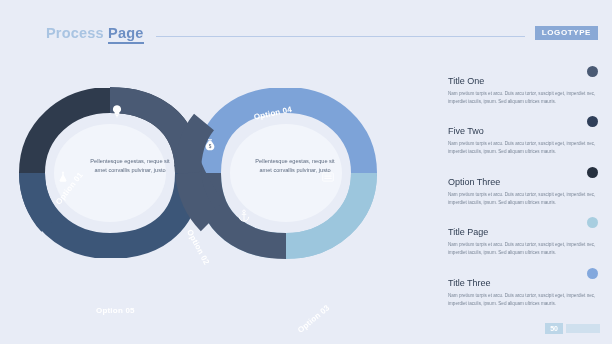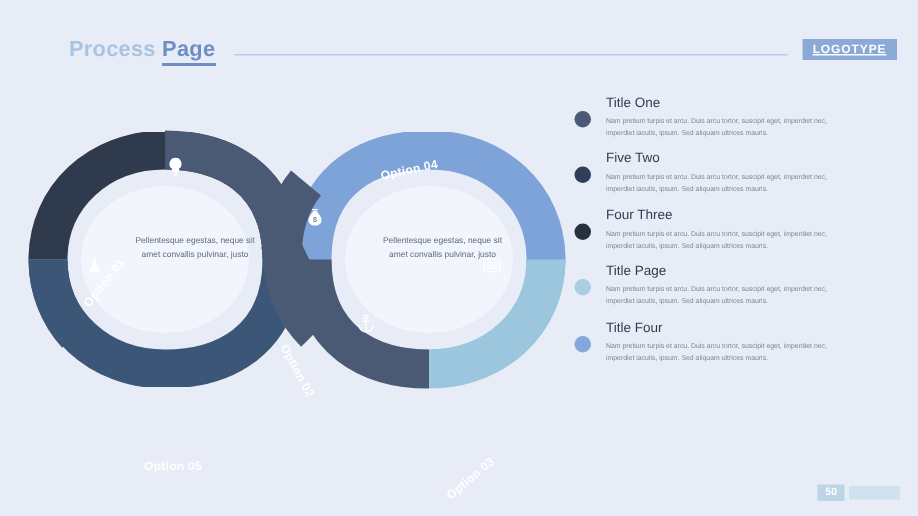--- a/index.html
+++ b/index.html
@@ -12,42 +12,42 @@
   }
   .slide{position:absolute;inset:0;}
 
   
   .header{position:absolute;left:0;top:22px;width:612px;height:22px;display:flex;align-items:center;}
   .title{margin-left:46px;font-size:14.5px;font-weight:bold;letter-spacing:.2px;white-space:nowrap;}
   .title .t-light{color:#a9c4e2;}
   .title .t-dark{color:#6d8fc4;border-bottom:2px solid #6d8fc4;padding-bottom:1px;}
   .hrule{flex:1;height:1px;background:#b9cbe8;margin:0 10px 0 12px;position:relative;top:3px;}
   .logotype{margin-right:14px;background:#8aa9d6;color:#ffffff;font-size:8px;font-weight:bold;
-            letter-spacing:.6px;padding:3px 7px 3px 7px;line-height:1;text-decoration:underline;}
+            letter-spacing:.6px;padding:3px 7px 3px 7px;line-height:1;}
 
   
   .diagram{position:absolute;left:18px;top:88px;width:360px;height:170px;}
   .diagram svg{display:block;overflow:visible;}
 
   .loop-text{position:absolute;text-align:center;font-size:5.6px;color:#5d6b80;line-height:1.55;width:90px;}
   .loop-text.left{left:67px;top:69px;}
   .loop-text.right{left:232px;top:69px;}
 
   .opt-label{position:absolute;color:#ffffff;font-weight:bold;font-size:8px;letter-spacing:.2px;white-space:nowrap;}
   .opt01{left:36px;top:113px;transform:rotate(-52deg);transform-origin:left top;}
   .opt05{left:78px;top:218px;}
   .opt02{left:175px;top:140px;transform:rotate(62deg);transform-origin:left top;}
   .opt04{left:235px;top:25px;transform:rotate(-12deg);transform-origin:left top;}
   .opt03{left:278px;top:240px;transform:rotate(-40deg);transform-origin:left top;}
 
   .ic{position:absolute;width:14px;height:14px;}
 
   
   .legend{position:absolute;left:383px;top:64px;width:215px;}
-  .leg-item{display:flex;align-items:center;margin-bottom:8.5px;}
+  .leg-item{display:flex;align-items:flex-end;margin-bottom:8.5px;flex-direction:column;}
   .dot{width:11px;height:11px;border-radius:50%;flex:0 0 11px;margin-top:2px;}
   .leg-body{margin-left:10px;}
   .leg-title{font-size:9px;color:#2f3d52;line-height:1.1;margin-bottom:3px;}
   .leg-desc{font-size:4.6px;color:#7b8798;line-height:1.75;width:150px;}
 
   
   .footer{position:absolute;right:12px;bottom:10px;display:flex;align-items:center;}
   .pagenum{background:#bcd6e8;color:#ffffff;font-size:7px;font-weight:bold;padding:2px 5px;line-height:1;}
   .pagebar{width:34px;height:9px;background:#cfe0ee;margin-left:3px;}
 </style>
@@ -187,37 +187,37 @@
       <div class="dot" style="background: rgb(47, 63, 89);"></div>
       <div class="leg-body">
         <div class="leg-title">Five Two</div>
         <div class="leg-desc">Nam pretium turpis et arcu. Duis arcu tortor, suscipit eget, imperdiet nec, imperdiet iaculis, ipsum. Sed aliquam ultrices mauris.</div>
       </div>
     </div>
 
     <div class="leg-item">
       <div class="dot" style="background: rgb(38, 48, 63);"></div>
       <div class="leg-body">
-        <div class="leg-title">Four Three</div>
+        <div class="leg-title">Option Three</div>
         <div class="leg-desc">Nam pretium turpis et arcu. Duis arcu tortor, suscipit eget, imperdiet nec, imperdiet iaculis, ipsum. Sed aliquam ultrices mauris.</div>
       </div>
     </div>
 
     <div class="leg-item">
       <div class="dot" style="background: rgb(168, 206, 224);"></div>
       <div class="leg-body">
         <div class="leg-title">Title Page</div>
         <div class="leg-desc">Nam pretium turpis et arcu. Duis arcu tortor, suscipit eget, imperdiet nec, imperdiet iaculis, ipsum. Sed aliquam ultrices mauris.</div>
       </div>
     </div>
 
     <div class="leg-item">
       <div class="dot" style="background: rgb(131, 168, 221);"></div>
       <div class="leg-body">
-        <div class="leg-title">Title Four</div>
+        <div class="leg-title">Title Three</div>
         <div class="leg-desc">Nam pretium turpis et arcu. Duis arcu tortor, suscipit eget, imperdiet nec, imperdiet iaculis, ipsum. Sed aliquam ultrices mauris.</div>
       </div>
     </div>
 
   </div>
 
   <div class="footer">
     <div class="pagenum">50</div>
     <div class="pagebar"></div>
   </div>

